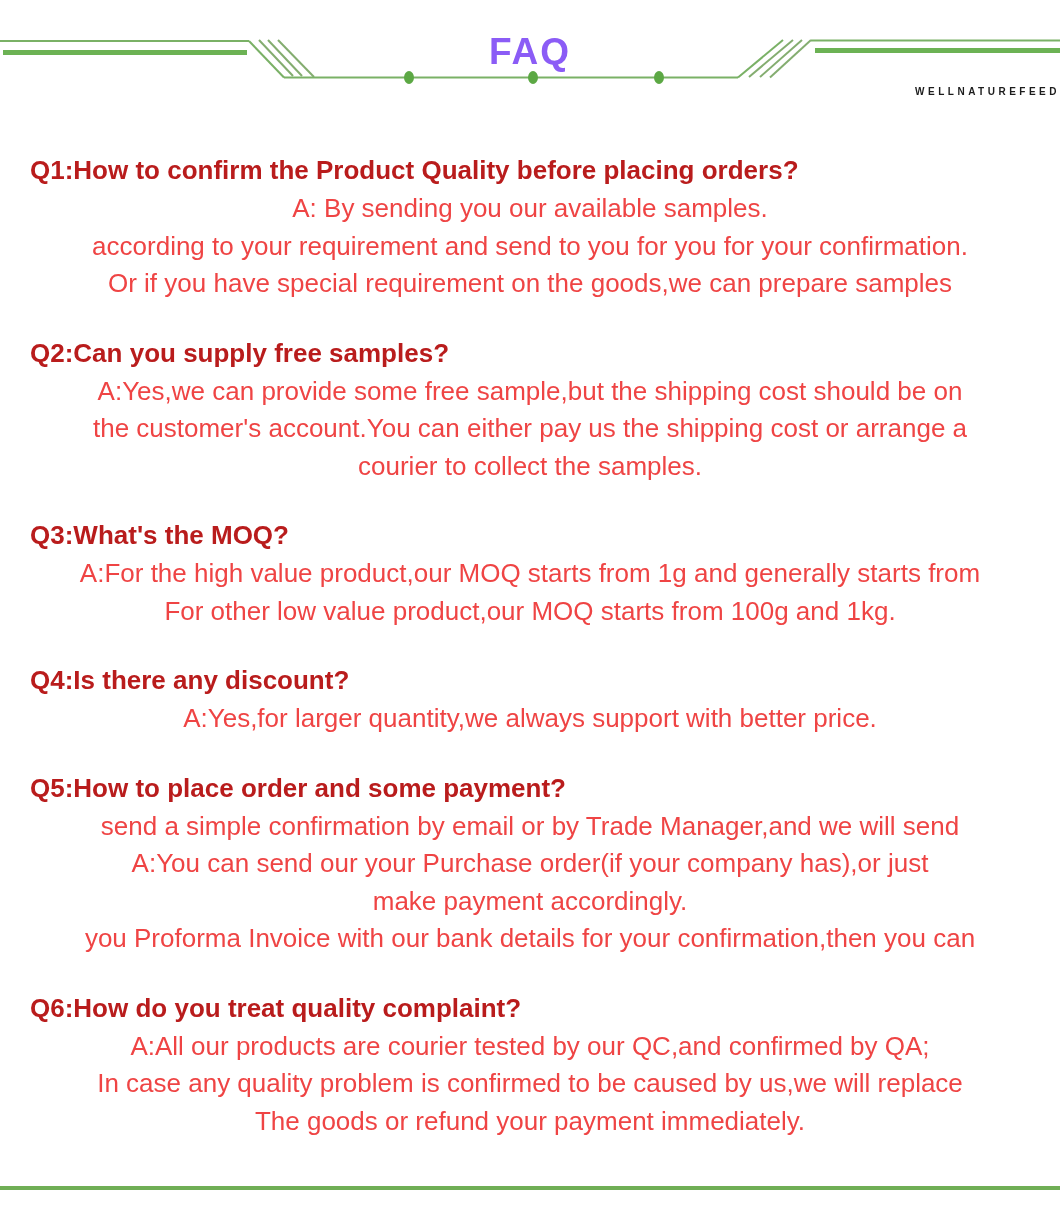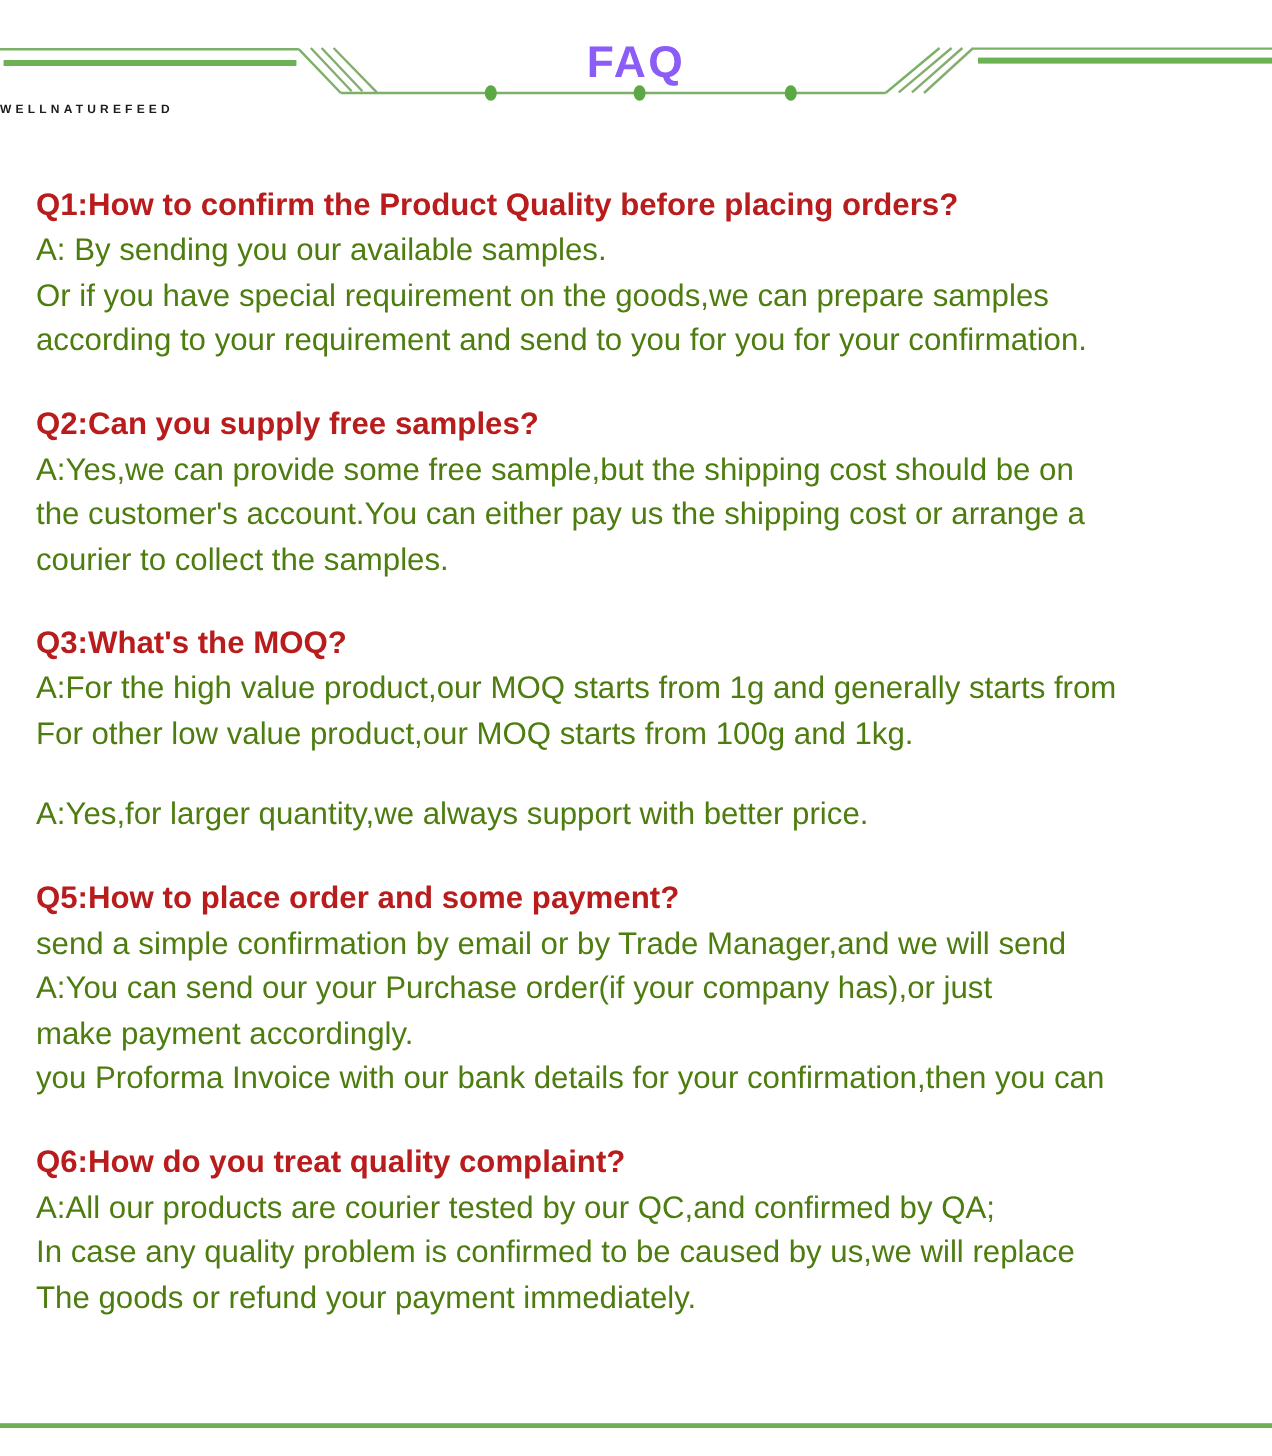--- a/index.html
+++ b/index.html
@@ -14,34 +14,34 @@
   .header{position:relative;width:1060px;height:115px;}
   .header svg{position:absolute;top:0;left:0;}
   .faq-title{
     position:absolute;top:31px;left:0;width:100%;
     text-align:center;
     font-size:37px;font-weight:bold;letter-spacing:2px;
     color:#8b5cf6;
   }
   .brand{
     position:absolute;top:86px;left:0;width:100%;
-    text-align:left;
+    text-align:right;
     font-size:10px;font-weight:bold;letter-spacing:3.5px;
     color:#1c1c1c;
   }
   
   .main{padding:35px 30px 0 30px;}
   .faq-section{margin:0 0 30px 0;}
   .question{
     font-size:26px;font-weight:bold;color:#b91c1c;
     line-height:40px;margin:0;
   }
   .answer-line{
-    font-size:26px;color:#4d7c0f;
-    line-height:37.5px;margin:0;
+    font-size:26px;color:#ef4444;
+    line-height:37.5px;margin:0;text-align:center;
   }
   
   .bottom-rule{
     position:absolute;left:0;top:1186px;
     width:1060px;height:4px;background:#6fae55;
   }
 </style>
 </head>
 <body>
 
@@ -76,38 +76,39 @@
     </svg>
     <div class="faq-title">FAQ</div>
     <div class="brand">WELLNATUREFEED</div>
   </div>
 
   <div class="main">
 
     <div class="faq-section">
       <div class="question">Q1:How to confirm the Product Quality before placing orders?</div>
       <div class="answer-line">A: By sending you our available samples.</div>
+      <div class="answer-line">according to your requirement and send to you for you for your confirmation.</div>
       <div class="answer-line">Or if you have special requirement on the goods,we can prepare samples</div>
-      <div class="answer-line">according to your requirement and send to you for you for your confirmation.</div>
     </div>
 
     <div class="faq-section">
       <div class="question">Q2:Can you supply free samples?</div>
       <div class="answer-line">A:Yes,we can provide some free sample,but the shipping cost should be on</div>
       <div class="answer-line">the customer's account.You can either pay us the shipping cost or arrange a</div>
       <div class="answer-line">courier to collect the samples.</div>
     </div>
 
     <div class="faq-section">
       <div class="question">Q3:What's the MOQ?</div>
       <div class="answer-line">A:For the high value product,our MOQ starts from 1g and generally starts from</div>
       <div class="answer-line">For other low value product,our MOQ starts from 100g and 1kg.</div>
     </div>
 
     <div class="faq-section">
+      <div class="question">Q4:Is there any discount?</div>
       <div class="answer-line">A:Yes,for larger quantity,we always support with better price.</div>
     </div>
 
     <div class="faq-section">
       <div class="question">Q5:How to place order and some payment?</div>
       <div class="answer-line">send a simple confirmation by email or by Trade Manager,and we will send</div>
       <div class="answer-line">A:You can send our your Purchase order(if your company has),or just</div>
       <div class="answer-line">make payment accordingly.</div>
       <div class="answer-line">you Proforma Invoice with our bank details for your confirmation,then you can</div>
     </div>

